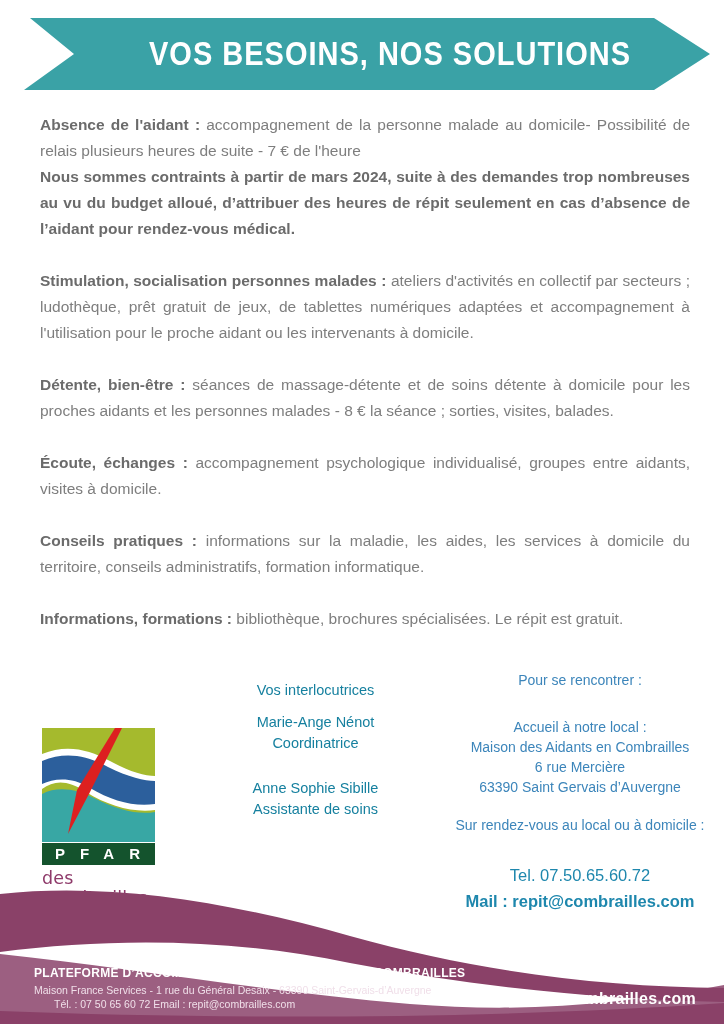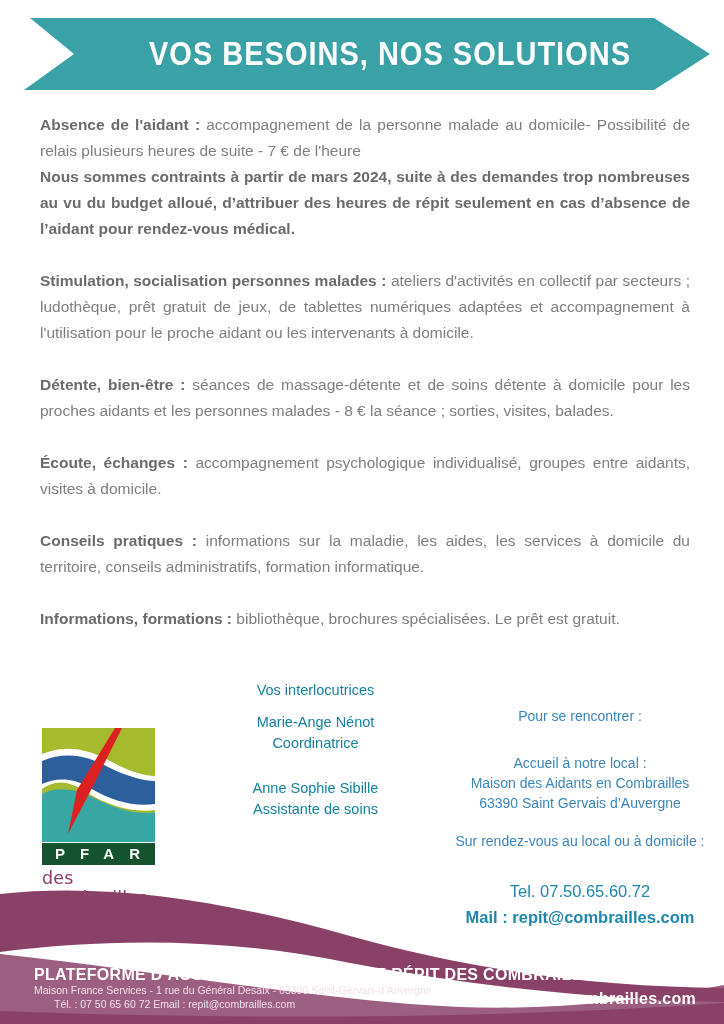--- a/index.html
+++ b/index.html
@@ -44,34 +44,34 @@
   }
 
   .interlocutrices{
     position:absolute;left:228px;top:680px;width:175px;text-align:center;
     color:#16809f;font-weight:normal;font-size:14.5px;line-height:21px;
   }
   .interlocutrices .person{margin-top:11px;}
   .interlocutrices .person + .person{margin-top:24px;}
 
   .meeting{
-    position:absolute;left:440px;top:706px;width:280px;text-align:center;
+    position:absolute;left:440px;top:670px;width:280px;text-align:center;
     color:#3c85ba;font-size:14px;line-height:20px;
   }
   .meeting .intro-block{margin-top:27px;}
   .meeting .appointment{margin-top:18px;}
   .meeting .phone{margin-top:27px;color:#1e87ad;font-weight:normal;font-size:16.5px;line-height:26px;}
   .meeting .email{color:#1e87ad;font-weight:bold;font-size:16.5px;line-height:26px;}
 
   
   .footer{position:absolute;left:0;top:890px;width:724px;height:134px;}
   .footer svg{position:absolute;left:0;top:0;display:block;}
   .footer-org{
     position:absolute;left:34px;top:76px;color:#ffffff;
-    font-weight:bold;font-size:16px;letter-spacing:0.3px;white-space:nowrap;
+    font-weight:bold;font-size:12px;letter-spacing:0.3px;white-space:nowrap;
   }
   .footer-addr{
     position:absolute;left:34px;top:94px;color:#f0dfe9;
     font-size:10.5px;white-space:nowrap;
   }
   .footer-contact{
     position:absolute;left:34px;top:108px;color:#f0dfe9;
     font-size:10.5px;white-space:nowrap;margin-left:20px;
   }
   .footer-www{
@@ -114,21 +114,21 @@
       <span>accompagnement psychologique individualisé, groupes entre aidants, visites à domicile.</span>
     </p>
 
     <p class="para">
       <b>Conseils pratiques :</b>
       <span>informations sur la maladie, les aides, les services à domicile du territoire, conseils administratifs, formation informatique.</span>
     </p>
 
     <p class="para">
       <b>Informations, formations :</b>
-      <span>bibliothèque,  brochures spécialisées. Le prêt est gratuit.</span>
+      <span>bibliothèque,  brochures spécialisées. Le répit est gratuit.</span>
     </p>
 
   </div>
 
   <div class="logo">
     <svg width="113" height="114" viewBox="0 0 113 114">
       <rect x="0" y="0" width="113" height="114" fill="#a5ba2d"></rect>
       <path d="M0,26 C24,16 46,21 68,33 C88,44 103,48 113,48 L113,82 C92,85 66,78 44,64 C24,51 12,53 0,61 Z" fill="#ffffff"></path>
       <path d="M0,33 C24,23 46,28 66,39 C86,49 103,53 113,53 L113,76 C92,79 70,73 48,60 C28,48 12,51 0,56 Z" fill="#2c5f9c"></path>
       <path d="M0,66 C16,58 34,61 52,70 C76,82 96,87 113,84 L113,114 L0,114 Z" fill="#38a7a4"></path>
@@ -148,20 +148,21 @@
       <div>Anne Sophie Sibille</div>
       <div>Assistante de soins</div>
     </div>
   </div>
 
   <div class="meeting">
     <div>Pour se rencontrer :</div>
     <div class="intro-block">
       <div>Accueil à notre local  :</div>
       <div>Maison des Aidants en Combrailles</div>
+      <div>6 rue Mercière</div>
       <div>63390 Saint Gervais d’Auvergne</div>
     </div>
     <div class="appointment">Sur rendez-vous au local ou à domicile :</div>
     <div class="phone">Tel. 07.50.65.60.72</div>
     <div class="email">Mail : repit@combrailles.com</div>
   </div>
 
   <div class="footer">
     <svg width="724" height="134" viewBox="0 0 724 134" preserveAspectRatio="none">
       <path d="M0,64 C130,78 270,102 410,114 C520,123 620,115 724,95 L724,134 L0,134 Z" fill="#9c5f81"></path>

